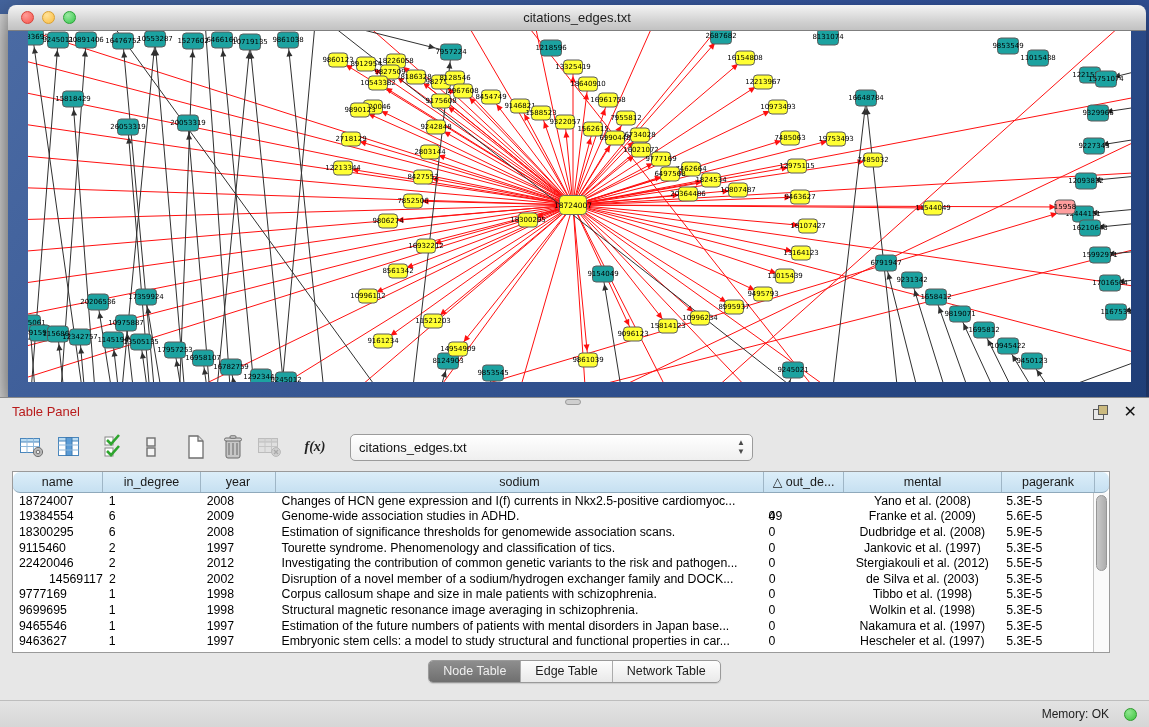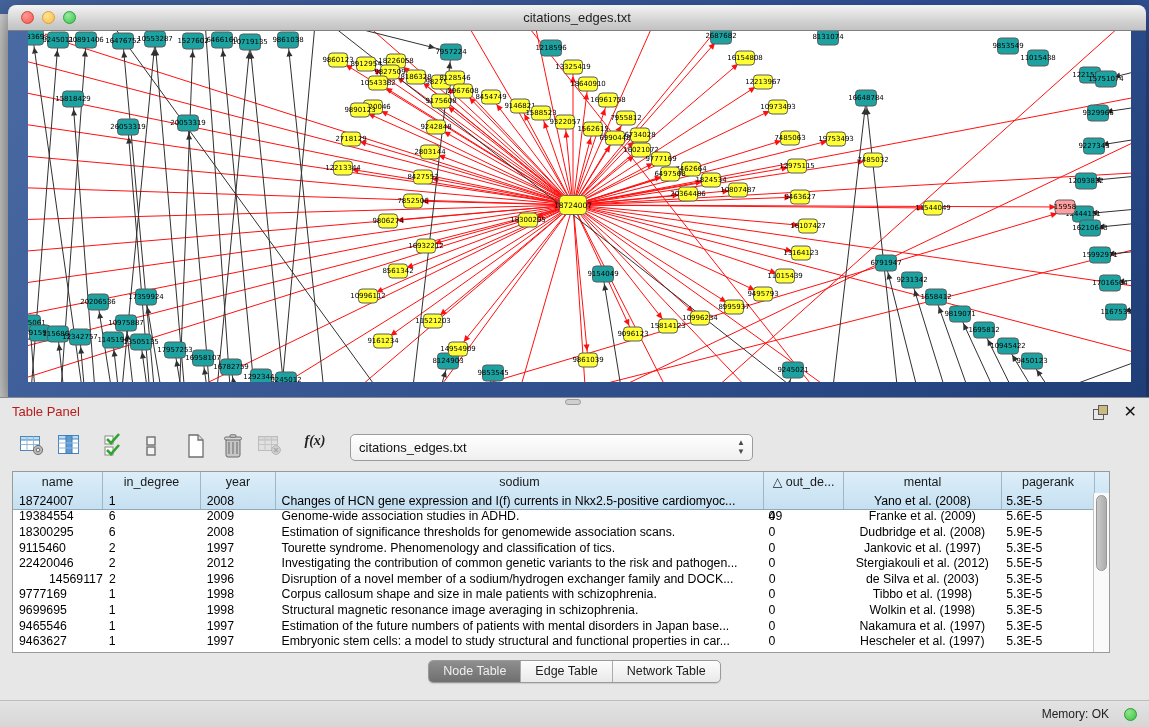--- a/index.html
+++ b/index.html
@@ -24,28 +24,28 @@
   .panel{position:relative;width:1149px;height:330px;background:#E7E7E7;border-top:1px solid #8A8A8A;box-sizing:border-box;}
   .pip{position:absolute;left:565px;top:1px;width:16px;height:6px;border-radius:3px;background:#CFCFCF;border:1px solid #9C9C9C;box-sizing:border-box;}
   .panel-header{height:27px;display:flex;align-items:center;padding:0 12px;}
   .panel-title{font-size:13px;color:#b91c1c;}
   .panel-header .spacer{flex:1;}
   .float-icon{position:relative;width:15px;height:14px;margin-right:16px;cursor:pointer;}
   .float-icon .b{position:absolute;left:0;top:4px;width:9px;height:9px;border:1.5px solid #5A5A5A;background:#E7E7E7;}
   .float-icon .f{position:absolute;right:0;top:0;width:8px;height:8px;border:1.5px solid #5A5A5A;background:#CBBA7F;}
   .close-x{font-size:16px;font-weight:bold;color:#111;line-height:16px;cursor:pointer;}
   .toolbar{display:flex;align-items:center;padding:8px 0 6px 18px;gap:9px;}
-  .tool{width:28px;height:28px;display:flex;align-items:flex-start;justify-content:center;cursor:pointer;}
+  .tool{width:28px;height:28px;display:flex;align-items:center;justify-content:center;cursor:pointer;}
   .tool.gap{margin-left:8px;}
   .fx{font-size:14px;color:#222;font-family:"Liberation Serif","DejaVu Serif",serif;font-style:italic;font-weight:bold;}
   .net-select{margin-left:12px;width:385px;height:25px;border:1px solid #9B9B9B;border-radius:5px;background:linear-gradient(#FFFFFF,#EFEFEF);display:flex;align-items:center;padding:0 8px;font-size:13px;color:#111;position:relative;cursor:pointer;box-shadow:inset 0 1px 0 #fff;}
   .net-select .stepper{position:absolute;right:7px;top:3px;display:flex;flex-direction:column;line-height:9px;font-size:8px;color:#4A4A4A;}
 
   .table-wrap{position:relative;margin:4px 12px 0 12px;width:1098px;height:182px;background:#fff;border:1px solid #9A9A9A;box-sizing:border-box;overflow:hidden;}
-  .thead{display:flex;height:38px;background:linear-gradient(#DCEEF9,#C6E0F1);border-bottom:1px solid #8FA9BB;box-sizing:border-box;}
+  .thead{display:flex;height:21px;background:linear-gradient(#DCEEF9,#C6E0F1);border-bottom:1px solid #8FA9BB;box-sizing:border-box;border-radius:7px;}
   .th{font-size:12.5px;color:#1A1A1A;text-align:center;line-height:20px;border-right:1px solid #9FB6C6;box-sizing:border-box;overflow:hidden;white-space:nowrap;cursor:pointer;}
   .tbody{position:absolute;left:0;right:16px;top:21px;bottom:0;overflow:hidden;}
   .tr{display:flex;height:15.6px;align-items:center;cursor:default;}
   .td{font-size:12.3px;color:#000;white-space:nowrap;overflow:hidden;box-sizing:border-box;padding:0 4px 0 6px;}
   .vscroll{position:absolute;right:0;top:21px;bottom:0;width:16px;background:#FAFAFA;border-left:1px solid #C6C6C6;box-sizing:border-box;}
   .vthumb{position:absolute;left:2px;top:2px;width:11px;height:76px;border-radius:6px;background:linear-gradient(90deg,#C9C9C9,#ADADAD);border:1px solid #969696;box-sizing:border-box;cursor:pointer;}
 
   .tabbar{display:flex;justify-content:center;margin-top:7px;}
   .seg{display:flex;border:1px solid #9A9A9A;border-radius:5px;overflow:hidden;background:linear-gradient(#FDFDFD,#E9E9E9);box-shadow:0 1px 1px rgba(0,0,0,.12);}
   .seg-btn{font-size:12.5px;color:#1C1C1C;padding:3px 14px;line-height:15px;border-right:1px solid #ABABAB;cursor:pointer;}
@@ -718,21 +718,21 @@
             <span class="td" style="width: 98px; text-align: left;">2</span>
             <span class="td" style="width: 75px; text-align: left;">2012</span>
             <span class="td" style="width: 488px; text-align: left;">Investigating the contribution of common genetic variants to the risk and pathogen...</span>
             <span class="td" style="width: 80px; text-align: left;">0</span>
             <span class="td" style="width: 158px; text-align: center;">Stergiakouli et al. (2012)</span>
             <span class="td" style="width: 93px; text-align: left;">5.5E-5</span>
           </div>
           <div class="tr">
             <span class="td" style="width: 90px; text-align: left; padding-left: 36px;">14569117</span>
             <span class="td" style="width: 98px; text-align: left;">2</span>
-            <span class="td" style="width: 75px; text-align: left;">1996</span>
+            <span class="td" style="width: 75px; text-align: left;">2002</span>
             <span class="td" style="width: 488px; text-align: left;">Disruption of a novel member of a sodium/hydrogen exchanger family and DOCK...</span>
             <span class="td" style="width: 80px; text-align: left;">0</span>
             <span class="td" style="width: 158px; text-align: center;">de Silva et al. (2003)</span>
             <span class="td" style="width: 93px; text-align: left;">5.3E-5</span>
           </div>
           <div class="tr">
             <span class="td" style="width: 90px; text-align: left;">9777169</span>
             <span class="td" style="width: 98px; text-align: left;">1</span>
             <span class="td" style="width: 75px; text-align: left;">1998</span>
             <span class="td" style="width: 488px; text-align: left;">Corpus callosum shape and size in male patients with schizophrenia.</span>

